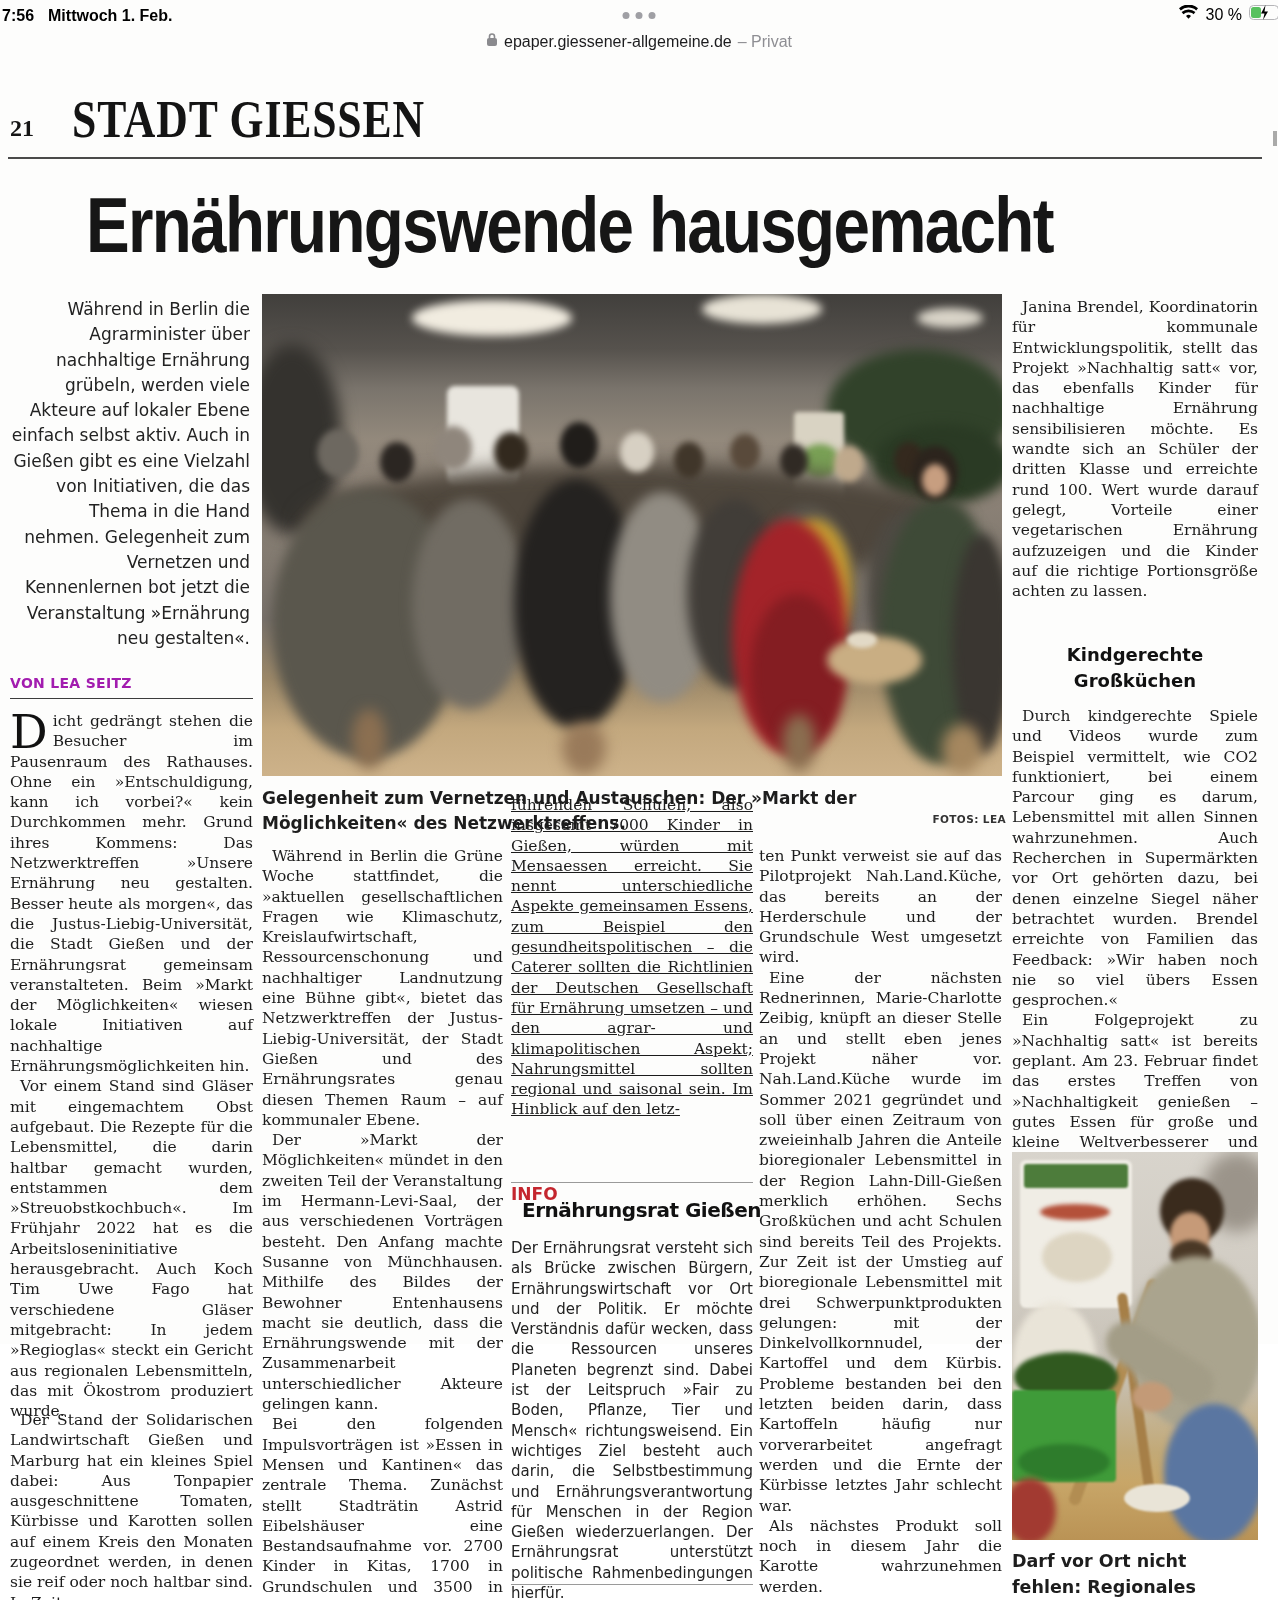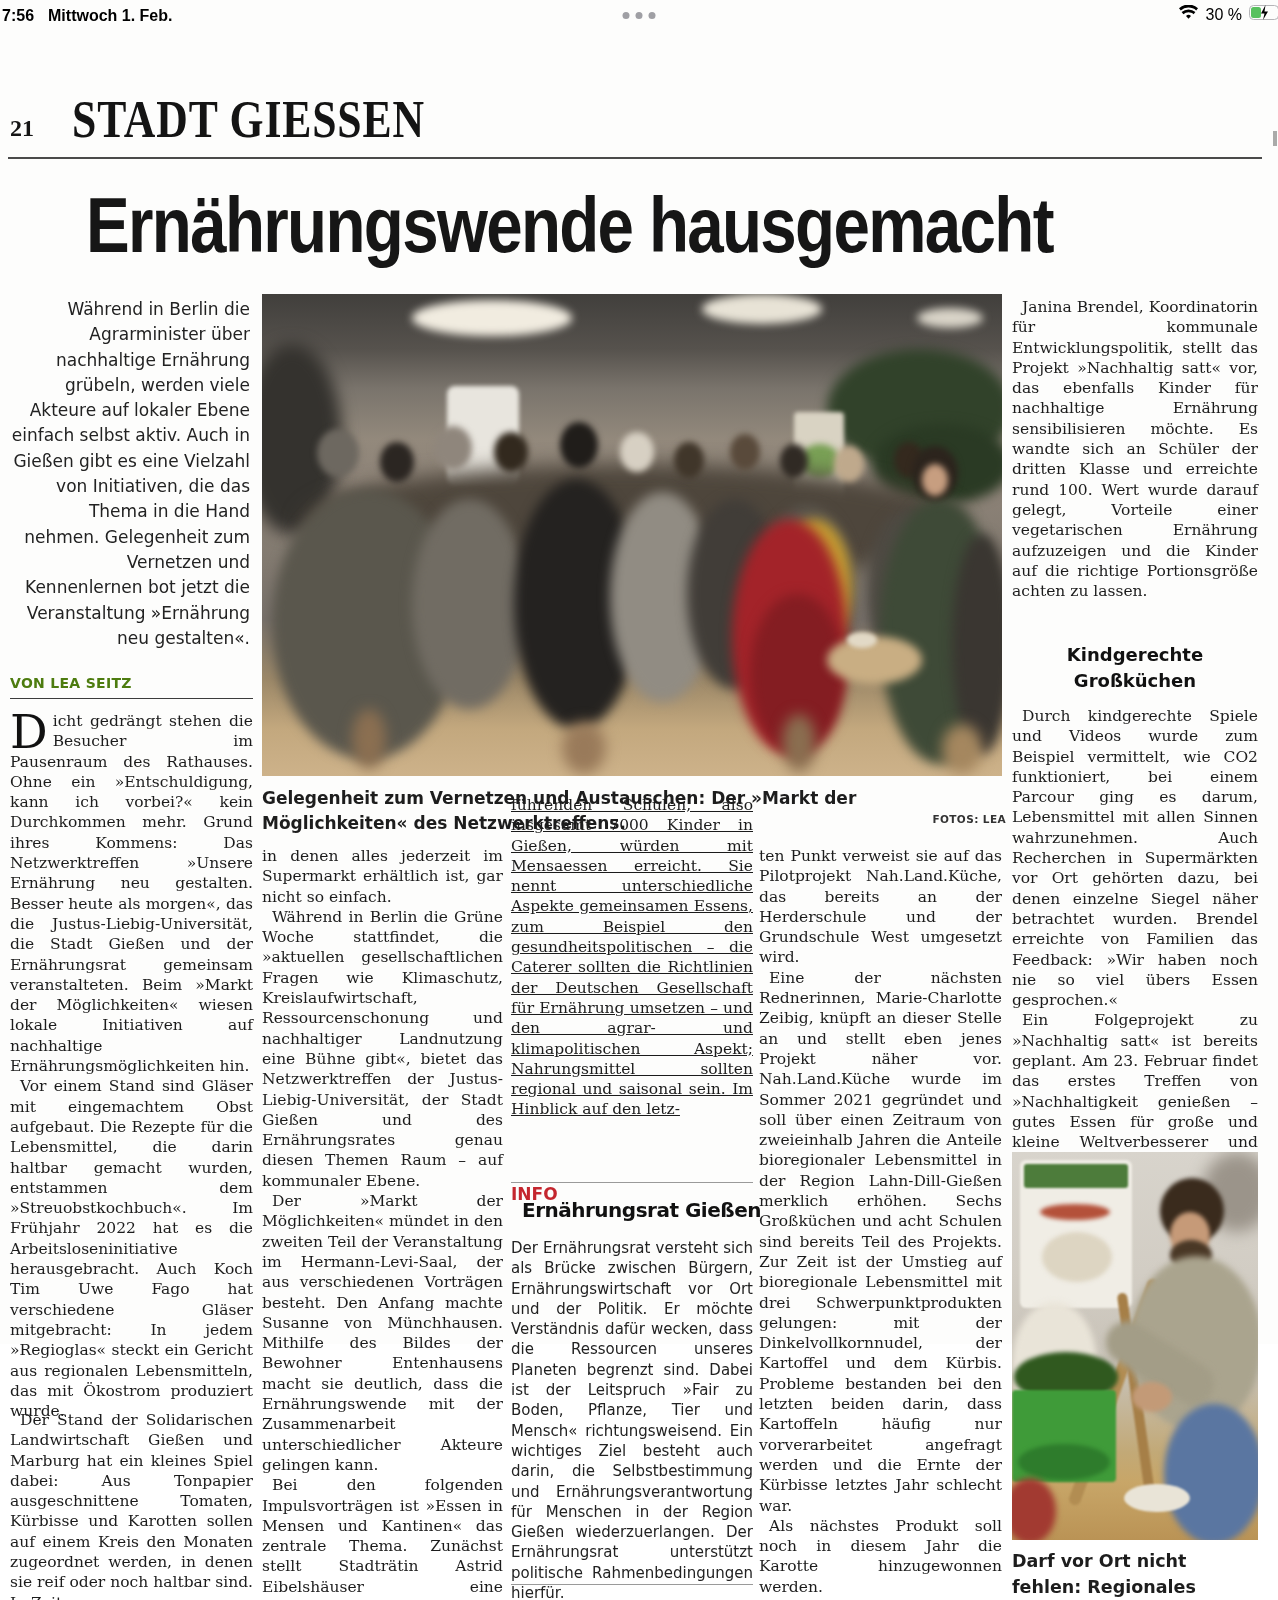--- a/index.html
+++ b/index.html
@@ -17,21 +17,21 @@
   .url-privacy{color:#8e8e93;}
   
   .pagenum{position:absolute;left:10px;top:114px;font:700 24px/28px "Liberation Serif",serif;color:#141414;}
   .section-title{position:absolute;left:72px;top:92px;font:700 52px/56px "Liberation Serif",serif;color:#141414;letter-spacing:1px;transform:scaleX(.84);transform-origin:left top;white-space:nowrap;}
   .mast-rule{position:absolute;left:8px;top:157px;width:1254px;height:0;border-top:2px solid #4a4a4a;}
   .edge-fragment{position:absolute;left:1273px;top:131px;width:4px;height:15px;background:#8d8d8d;opacity:.75;}
   .headline{position:absolute;left:86px;top:184px;font:700 78px/82px "Liberation Sans",sans-serif;color:#161616;letter-spacing:-2px;transform:scaleX(.84);transform-origin:left top;white-space:nowrap;}
   
   .col{position:absolute;color:#1b1b1b;}
   .lead{font:400 17px/25.3px "DejaVu Sans",sans-serif;color:#222;text-align:right;}
-  .byline{position:absolute;font:700 14px/18px "DejaVu Sans",sans-serif;color:#4d7c0f;letter-spacing:.3px;}
+  .byline{position:absolute;font:700 14px/18px "DejaVu Sans",sans-serif;color:#a21caf;letter-spacing:.3px;}
   .byline-rule{position:absolute;border-top:1.5px solid #3c3c3c;}
   .serif p{margin:0;font:400 15.5px/20.3px "DejaVu Serif",serif;text-align:justify;color:#1c1c1c;}
   .serif p.ind{text-indent:10px;}
   .dropcap{float:left;font:400 47px/39px "DejaVu Serif",serif;color:#111;padding:1px 5px 0 0;}
   .subhead{font:700 18px/26px "DejaVu Sans",sans-serif;color:#111;text-align:center;}
   .infolabel{font:700 17px/20px "DejaVu Sans",sans-serif;}
   .inforule{position:absolute;border-top:1px solid #9a9a9a;}
   .infotitle{font:700 20px/24px "DejaVu Sans",sans-serif;color:#111;letter-spacing:-.5px;white-space:nowrap;}
   .infobody p{margin:0;font:400 15px/20.3px "DejaVu Sans",sans-serif;text-align:justify;color:#222;}
   .caption{font:700 17px/25px "DejaVu Sans",sans-serif;color:#1d1d1d;}
@@ -68,20 +68,30 @@
       <span>30 %</span>
       <span><svg width="34" height="15" viewBox="0 0 34 15">
             <rect x="0.5" y="0.5" width="29" height="14" rx="4" fill="none" stroke="#b5b5b8"></rect>
             <rect x="2" y="2" width="10" height="11" rx="2.5" fill="#57c15e"></rect>
             <path d="M16.5 0 12 8.5h3.5L14 15l5-8.5h-3.5z" fill="#000"></path>
             <rect x="31" y="4.5" width="2.5" height="6" rx="1.2" fill="#b5b5b8"></rect>
           </svg></span>
     </div>
   </div>
 
+  <div class="urlbar">
+    <span class="url-inner">
+      <span><svg width="12" height="15" viewBox="0 0 12 15">
+            <rect x="1" y="6" width="10" height="8" rx="2" fill="#8a8a8e"></rect>
+            <path d="M3.5 6V4.5a2.5 2.5 0 0 1 5 0V6" fill="none" stroke="#8a8a8e" stroke-width="1.6"></path>
+          </svg></span>
+      <span class="url-domain">epaper.giessener-allgemeine.de</span>
+      <span class="url-privacy">– Privat</span>
+    </span>
+  </div>
 
   <div class="pagenum">21</div>
   <div class="section-title">STADT GIESSEN</div>
   <div class="mast-rule"></div>
   <div class="edge-fragment"></div>
 
   <h1 class="headline" style="margin:0">Ernährungswende hausgemacht</h1>
 
   <div id="photo1" class="photo">
     <div class="blob" style="left:150px;top:6px;width:160px;height:36px;background:#f1ece0;filter:blur(4px)"></div>
@@ -137,41 +147,40 @@
   <div class="byline-rule" style="left:10px;top:698px;width:243px;"></div>
   <div class="col serif" style="left:10px;top:711px;width:243px;">
     <p><span class="dropcap">D</span><span>icht gedrängt stehen die Besucher im Pausenraum des Rathauses. Ohne ein »Entschuldigung, kann ich vorbei?« kein Durchkommen mehr. Grund ihres Kommens: Das Netzwerktreffen »Unsere Ernährung neu gestalten. Besser heute als morgen«, das die Justus-Liebig-Universität, die Stadt Gießen und der Ernährungsrat gemeinsam veranstalteten. Beim »Markt der Möglichkeiten« wiesen lokale Initiativen auf nachhaltige Ernährungsmöglichkeiten hin.</span></p>
     <p class="ind">Vor einem Stand sind Gläser mit eingemachtem Obst aufgebaut. Die Rezepte für die Lebensmittel, die darin haltbar gemacht wurden, entstammen dem »Streuobstkochbuch«. Im Frühjahr 2022 hat es die Arbeitsloseninitiative herausgebracht. Auch Koch Tim Uwe Fago hat verschiedene Gläser mitgebracht: In jedem »Regioglas« steckt ein Gericht aus regionalen Lebensmitteln, das mit Ökostrom produziert wurde.</p>
   </div>
   <div class="col serif" style="left:10px;top:1410px;width:243px;">
     <p class="ind">Der Stand der Solidarischen Landwirtschaft Gießen und Marburg hat ein kleines Spiel dabei: Aus Tonpapier ausgeschnittene Tomaten, Kürbisse und Karotten sollen auf einem Kreis den Monaten zugeordnet werden, in denen sie reif oder noch haltbar sind. In Zeiten,</p>
   </div>
 
   <div class="col serif" style="left:262px;top:846px;width:241px;">
-    <p>in denen alles jederzeit im Supermarkt erhältlich ist, gar nicht so einfach.</p>
     <p class="ind">Während in Berlin die Grüne Woche stattfindet, die »aktuellen gesellschaftlichen Fragen wie Klimaschutz, Kreislaufwirtschaft, Ressourcenschonung und nachhaltiger Landnutzung eine Bühne gibt«, bietet das Netzwerktreffen der Justus-Liebig-Universität, der Stadt Gießen und des Ernährungsrates genau diesen Themen Raum – auf kommunaler Ebene.</p>
     <p class="ind">Der »Markt der Möglichkeiten« mündet in den zweiten Teil der Veranstaltung im Hermann-Levi-Saal, der aus verschiedenen Vorträgen besteht. Den Anfang machte Susanne von Münchhausen. Mithilfe des Bildes der Bewohner Entenhausens macht sie deutlich, dass die Ernährungswende mit der Zusammenarbeit unterschiedlicher Akteure gelingen kann.</p>
     <p class="ind">Bei den folgenden Impulsvorträgen ist »Essen in Mensen und Kantinen« das zentrale Thema. Zunächst stellt Stadträtin Astrid Eibelshäuser eine Bestandsaufnahme vor. 2700 Kinder in Kitas, 1700 in Grundschulen und 3500 in weiter-</p>
   </div>
 
   <div class="col serif" style="left:511px;top:795px;width:242px;text-decoration:underline;">
     <p>führenden Schulen, also insgesamt 7000 Kinder in Gießen, würden mit Mensaessen erreicht. Sie nennt unterschiedliche Aspekte gemeinsamen Essens, zum Beispiel den gesundheitspolitischen – die Caterer sollten die Richtlinien der Deutschen Gesellschaft für Ernährung umsetzen – und den agrar- und klimapolitischen Aspekt; Nahrungsmittel sollten regional und saisonal sein. Im Hinblick auf den letz-</p>
   </div>
   <div class="col infolabel" style="left:511px;top:1148px;color:#c4262e;margin-top:36px;">INFO</div>
   <div class="inforule" style="left:511px;top:1182px;width:242px;"></div>
   <div class="col infotitle" style="left:501px;top:1198px;width:242px;margin-left:21px;">Ernährungsrat Gießen</div>
   <div class="col infobody" style="left:511px;top:1238px;width:242px;">
     <p>Der Ernährungsrat versteht sich als Brücke zwischen Bürgern, Ernährungswirtschaft vor Ort und der Politik. Er möchte Verständnis dafür wecken, dass die Ressourcen unseres Planeten begrenzt sind. Dabei ist der Leitspruch »Fair zu Boden, Pflanze, Tier und Mensch« richtungsweisend. Ein wichtiges Ziel besteht auch darin, die Selbstbestimmung und Ernährungsverantwortung für Menschen in der Region Gießen wiederzuerlangen. Der Ernährungsrat unterstützt politische Rahmenbedingungen hierfür.</p>
   </div>
   <div class="inforule" style="left:511px;top:1584px;width:242px;"></div>
 
   <div class="col serif" style="left:759px;top:846px;width:243px;">
     <p>ten Punkt verweist sie auf das Pilotprojekt Nah.Land.Küche, das bereits an der Herderschule und der Grundschule West umgesetzt wird.</p>
     <p class="ind">Eine der nächsten Rednerinnen, Marie-Charlotte Zeibig, knüpft an dieser Stelle an und stellt eben jenes Projekt näher vor. Nah.Land.Küche wurde im Sommer 2021 gegründet und soll über einen Zeitraum von zweieinhalb Jahren die Anteile bioregionaler Lebensmittel in der Region Lahn-Dill-Gießen merklich erhöhen. Sechs Großküchen und acht Schulen sind bereits Teil des Projekts. Zur Zeit ist der Umstieg auf bioregionale Lebensmittel mit drei Schwerpunktprodukten gelungen: mit der Dinkelvollkornnudel, der Kartoffel und dem Kürbis. Probleme bestanden bei den letzten beiden darin, dass Kartoffeln häufig nur vorverarbeitet angefragt werden und die Ernte der Kürbisse letztes Jahr schlecht war.</p>
-    <p class="ind">Als nächstes Produkt soll noch in diesem Jahr die Karotte hinzugewonnen werden.</p>
+    <p class="ind">Als nächstes Produkt soll noch in diesem Jahr die Karotte wahrzunehmen werden.</p>
     <p class="ind">Ein weiteres Ziel besteht darin, Kinder an die Landwirtschaft heranzuführen. So gab es schon Betriebsbesichtigungen in einem der Projektbe-</p>
   </div>
 
   <div class="col serif" style="left:1012px;top:297px;width:246px;">
     <p class="ind">Janina Brendel, Koordinatorin für kommunale Entwicklungspolitik, stellt das Projekt »Nachhaltig satt« vor, das ebenfalls Kinder für nachhaltige Ernährung sensibilisieren möchte. Es wandte sich an Schüler der dritten Klasse und erreichte rund 100. Wert wurde darauf gelegt, Vorteile einer vegetarischen Ernährung aufzuzeigen und die Kinder auf die richtige Portionsgröße achten zu lassen.</p>
   </div>
   <div class="col subhead" style="left:1012px;top:642px;width:246px;">Kindgerechte Großküchen</div>
   <div class="col serif" style="left:1012px;top:706px;width:246px;">
     <p class="ind">Durch kindgerechte Spiele und Videos wurde zum Beispiel vermittelt, wie CO2 funktioniert, bei einem Parcour ging es darum, Lebensmittel mit allen Sinnen wahrzunehmen. Auch Recherchen in Supermärkten vor Ort gehörten dazu, bei denen einzelne Siegel näher betrachtet wurden. Brendel erreichte von Familien das Feedback: »Wir haben noch nie so viel übers Essen gesprochen.«</p>
     <p class="ind">Ein Folgeprojekt zu »Nachhaltig satt« ist bereits geplant. Am 23. Februar findet das erstes Treffen von »Nachhaltigkeit genießen – gutes Essen für große und kleine Weltverbesserer und wie man darüber redet« statt. Teilnehmer werden noch gesucht.</p>

